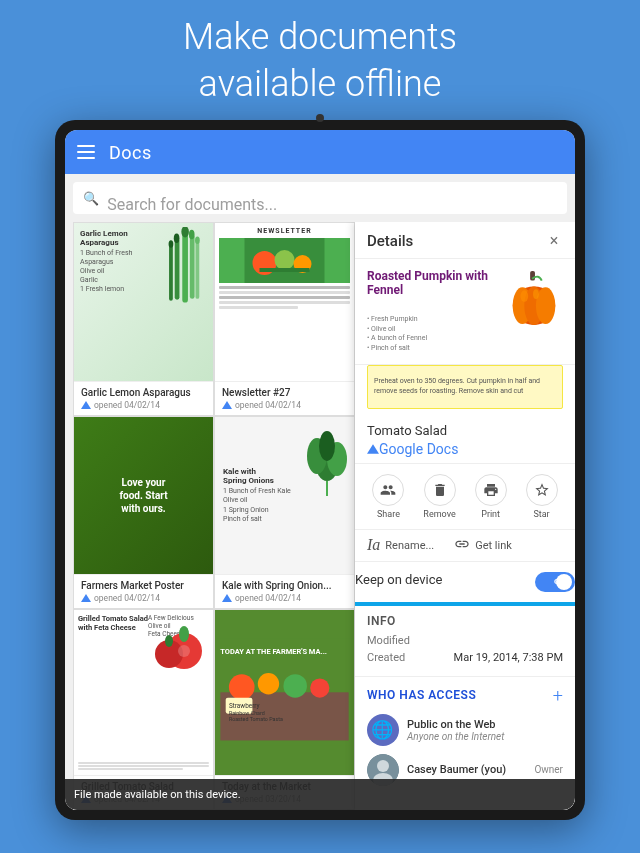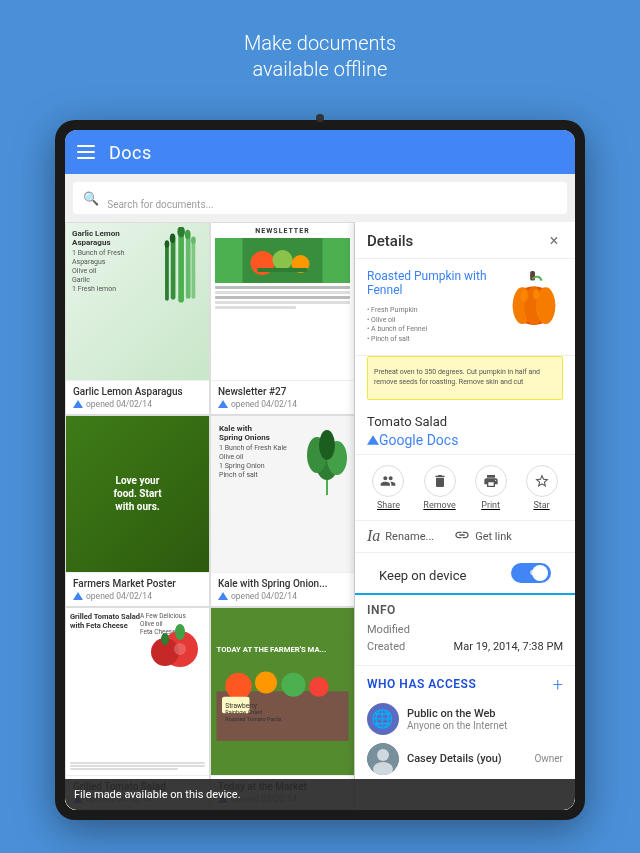--- a/index.html
+++ b/index.html
@@ -9,22 +9,22 @@
       background: #4A90D9;
       font-family: 'Roboto', Arial, sans-serif;
       overflow: hidden;
       position: relative;
     }
 
     
     .hero-text {
       text-align: center;
       color: white;
-      padding: 30px 60px 20px;
-      font-size: 20px;
+      padding: 14px 60px 20px;
+      font-size: 36px;
       font-weight: 300;
       line-height: 1.3;
     }
 
     
     .tablet {
       position: absolute;
       left: 50%;
       transform: translateX(-50%);
       top: 120px;
@@ -106,39 +106,40 @@
     }
 
     .search-icon {
       color: #9e9e9e;
       font-size: 13px;
       margin-right: 8px;
     }
 
     .search-placeholder {
       color: #9e9e9e;
-      font-size: 10px;
+      font-size: 16px;
       margin-top: 13px;
     }
 
     
     .content-area {
       display: flex;
       flex: 1;
       overflow: hidden;
     }
 
     
     .doc-grid {
       flex: 1;
       display: grid;
       grid-template-columns: 1fr 1fr;
       gap: 0;
       overflow: hidden;
       background: #e8e8e8;
+      margin-left: 8px;
     }
 
     .doc-card {
       background: white;
       border: 0.5px solid #ddd;
       display: flex;
       flex-direction: column;
       overflow: hidden;
       cursor: pointer;
     }
@@ -308,23 +309,23 @@
       align-items: flex-start;
       border-bottom: 1px solid #eee;
     }
 
     .doc-preview-content {
       flex: 1;
     }
 
     .doc-preview-title {
       font-size: 12px;
-      font-weight: 400;
-      color: #3b82f6;
-      margin-bottom: 8px;
+      font-weight: 700;
+      color: #701a75;
+      margin-bottom: 17px;
       line-height: 1.2;
     }
 
     .doc-preview-lines {
       font-size: 7px;
       color: #777;
       line-height: 1.4;
     }
 
     
@@ -366,21 +367,20 @@
       padding: 10px 8px;
       border-bottom: 1px solid #eee;
     }
 
     .action-btn {
       display: flex;
       flex-direction: column;
       align-items: center;
       gap: 3px;
       cursor: pointer;
-      text-decoration: underline;
     }
 
     .action-icon {
       width: 32px;
       height: 32px;
       border: 1px solid #ddd;
       border-radius: 50%;
       display: flex;
       align-items: center;
       justify-content: center;
@@ -414,24 +414,24 @@
     }
 
     .link-btn-label {
       font-size: 11px;
       color: #555;
     }
 
     
     .toggle-row {
       display: flex;
-      align-items: flex-end;
+      align-items: flex-start;
       justify-content: space-between;
-      padding: 10px 24px;
-      border-bottom: 2px solid #0ea5e9;
+      padding: 10px 0;
+      border-bottom: 4px solid #0ea5e9;
     }
 
     .toggle-label {
       font-size: 13px;
       color: #333;
     }
 
     .toggle-switch {
       background: #4285F4;
       border-radius: 12px;
@@ -547,20 +547,21 @@
 
     .access-name {
       font-size: 11px;
       color: #333;
       font-weight: 500;
     }
 
     .access-desc {
       font-size: 10px;
       color: #888;
+      font-style: italic;
     }
 
     .access-role {
       font-size: 10px;
       color: #888;
     }
 
     
     .toast {
       position: absolute;
@@ -720,21 +721,21 @@
             <div class="doc-meta">
               <svg class="drive-blue-triangle" viewBox="0 0 10 8">
                 <polygon points="5,0 10,8 0,8" fill="#4285F4"></polygon>
               </svg>
               opened 04/02/14
             </div>
           </div>
         </div>
 
         <div class="doc-card">
-          <div class="doc-thumbnail thumb-kale" style="position:relative; ">
+          <div class="doc-thumbnail thumb-kale" style="position:relative; align-items:center;">
             <div class="kale-text">
               <h4>Kale with<br>Spring Onions</h4>
               <p>1 Bunch of Fresh Kale<br>Olive oil<br>1 Spring Onion<br>Pinch of salt</p>
             </div>
 
             <svg style="position:absolute;right:2px;top:4px;width:50px;height:80px;" viewBox="0 0 50 80">
               <ellipse cx="25" cy="40" rx="12" ry="20" fill="#2E7D32"></ellipse>
               <ellipse cx="15" cy="35" rx="10" ry="18" fill="#388E3C"></ellipse>
               <ellipse cx="35" cy="38" rx="10" ry="17" fill="#43A047"></ellipse>
               <ellipse cx="25" cy="25" rx="8" ry="15" fill="#1B5E20"></ellipse>
@@ -945,21 +946,21 @@
             <div class="access-avatar">
               <div class="user-photo">
                 <svg viewBox="0 0 32 32" width="32" height="32">
                   <rect width="32" height="32" rx="16" fill="#78909C"></rect>
                   <circle cx="16" cy="12" r="6" fill="#CFD8DC"></circle>
                   <ellipse cx="16" cy="26" rx="10" ry="7" fill="#CFD8DC"></ellipse>
                 </svg>
               </div>
             </div>
             <div class="access-info">
-              <div class="access-name">Casey Details (you)</div>
+              <div class="access-name">Casey Baumer (you)</div>
             </div>
             <div class="access-role">Owner</div>
           </div>
 
         </div>
 
       </div>
 
     </div>
 

